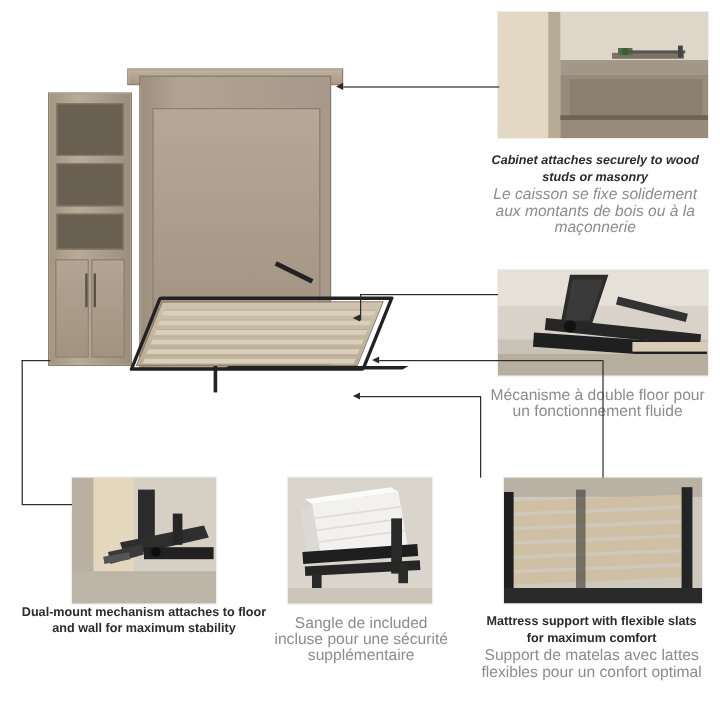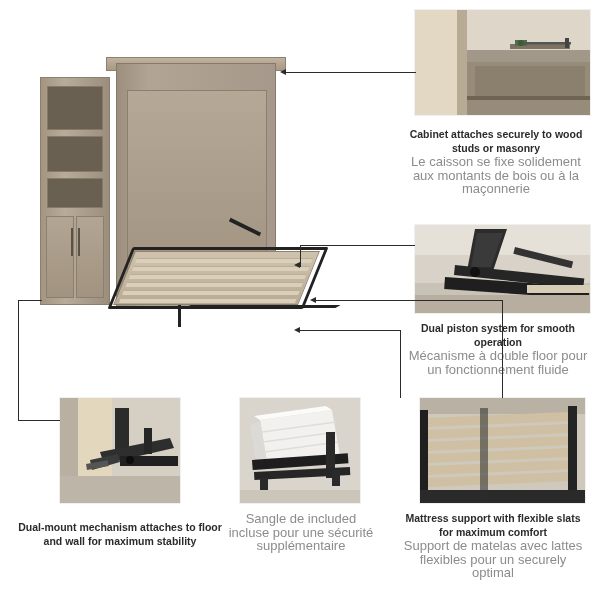--- a/index.html
+++ b/index.html
@@ -197,21 +197,21 @@
       <circle cx="106" cy="33" r="3" fill="#3c5c38"></circle>
       <rect x="108" y="32" width="48" height="2.5" fill="#555"></rect>
       <rect x="150" y="28" width="4" height="10" fill="#444"></rect>
       <rect x="52" y="86" width="123" height="4" fill="#6f6454"></rect>
     </svg>
   </div>
 
   <div class="line hline" style="left:286px; top:72px; width:130px;"></div>
   <div class="arrow arrow-left" style="left:280px; top:68.5px;"></div>
 
-  <div class="txtblock center" id="txt-cabinet" style="left:400px; top:128px; width:192px;">
+  <div class="txtblock center" id="txt-cabinet" style="left:400px; top:128px; width:192px;font-style:italic;">
     <p class="callout-en">Cabinet attaches securely to wood studs or masonry</p>
     <p class="callout-fr">Le caisson se fixe solidement aux montants de bois ou à la maçonnerie</p>
   </div>
 
   <div class="photo shadow" id="ph-piston">
     <svg width="175" height="88" viewBox="0 0 175 88" preserveAspectRatio="none">
       <rect x="0" y="0" width="175" height="88" fill="#d8d2c8"></rect>
       <rect x="0" y="0" width="175" height="30" fill="#e6e1d8"></rect>
       <rect x="0" y="58" width="175" height="30" fill="#c9c2b6"></rect>
       <polygon points="60,4 92,4 78,46 52,46" fill="#2c2c2c"></polygon>
@@ -223,21 +223,20 @@
       <rect x="0" y="70" width="175" height="18" fill="#b7ae9f"></rect>
       <rect x="112" y="60" width="63" height="8" fill="#d7ccb6"></rect>
     </svg>
   </div>
 
   <div class="line hline" style="left:300px; top:245px; width:115px;"></div>
   <div class="line vline" style="left:300px; top:245px; height:22px;"></div>
   <div class="arrow arrow-left" style="left:294px; top:262px;"></div>
 
   <div class="txtblock center" id="txt-piston" style="left:408px; top:322px; width:180px;">
-    <p class="callout-en">Dual piston system for smooth operation</p>
     <p class="callout-fr">Mécanisme à double floor pour un fonctionnement fluide</p>
   </div>
 
   <div class="photo shadow" id="ph-dualmount">
     <svg width="120" height="105" viewBox="0 0 120 105" preserveAspectRatio="none">
       <rect x="0" y="0" width="120" height="105" fill="#cdc6ba"></rect>
       <rect x="0" y="0" width="18" height="105" fill="#b9b0a1"></rect>
       <rect x="18" y="0" width="34" height="105" fill="#e3d7bd"></rect>
       <rect x="52" y="0" width="68" height="105" fill="#d6cfc3"></rect>
       <rect x="0" y="78" width="120" height="27" fill="#bdb5a7"></rect>
@@ -248,21 +247,21 @@
       <rect x="26" y="66" width="22" height="6" fill="#555" transform="rotate(-10 26 66)"></rect>
       <circle cx="70" cy="62" r="4" fill="#0d0d0d"></circle>
       <rect x="84" y="30" width="8" height="26" fill="#262626"></rect>
     </svg>
   </div>
 
   <div class="line vline" style="left:18px; top:300px; height:120px;"></div>
   <div class="line hline" style="left:18px; top:300px; width:24px;"></div>
   <div class="line hline" style="left:18px; top:420px; width:42px;"></div>
 
-  <div class="txtblock center" id="txt-dualmount" style="left:14px; top:521px; width:212px;">
+  <div class="txtblock center" id="txt-dualmount" style="left:14px; top:504px; width:212px;">
     <p class="callout-en">Dual-mount mechanism attaches to floor and wall for maximum stability</p>
   </div>
 
   <div class="photo shadow" id="ph-strap">
     <svg width="120" height="105" viewBox="0 0 120 105" preserveAspectRatio="none">
       <rect x="0" y="0" width="120" height="105" fill="#d9d4cc"></rect>
       <polygon points="20,22 92,12 100,58 28,70" fill="#f2f1ee"></polygon>
       <polygon points="20,22 28,70 16,64 10,28" fill="#dcdad6"></polygon>
       <polygon points="20,22 92,12 86,8 14,18" fill="#fbfbfa"></polygon>
       <line x1="22" y1="34" x2="96" y2="24" stroke="#ddd" stroke-width="1.5"></line>
@@ -303,16 +302,16 @@
       <rect x="60" y="10" width="8" height="90" fill="#2b2b2b" opacity="0.55"></rect>
     </svg>
   </div>
 
   <div class="line hline" style="left:316px; top:300px; width:186px;"></div>
   <div class="line vline" style="left:502px; top:300px; height:98px;"></div>
   <div class="arrow arrow-left" style="left:310px; top:296.5px;"></div>
 
   <div class="txtblock center" id="txt-slats" style="left:398px; top:512px; width:190px;">
     <p class="callout-en">Mattress support with flexible slats for maximum comfort</p>
-    <p class="callout-fr">Support de matelas avec lattes flexibles pour un securely optimal</p>
+    <p class="callout-fr">Support de matelas avec lattes flexibles pour un confort optimal</p>
   </div>
 
 </div>
 
 </body></html>

